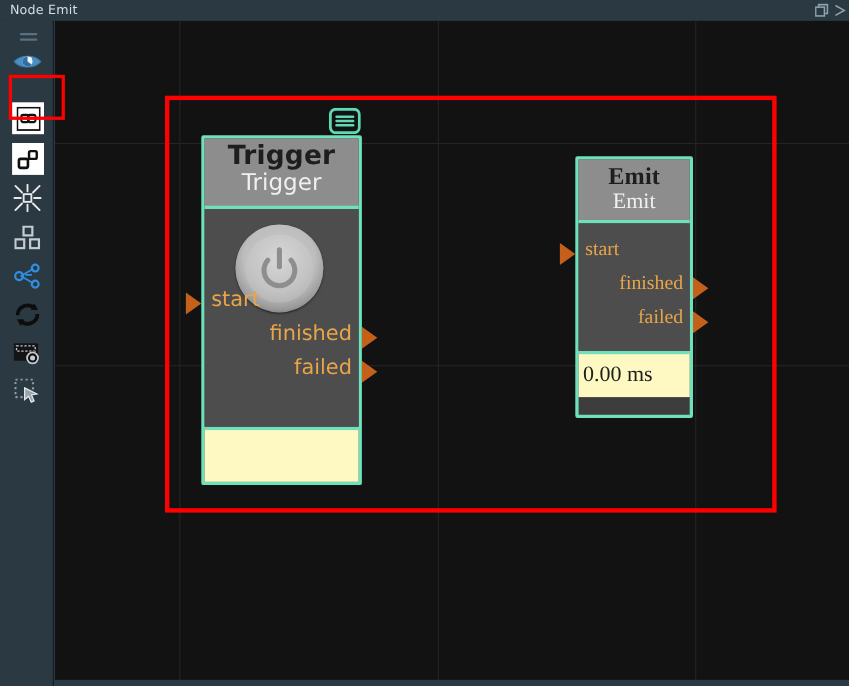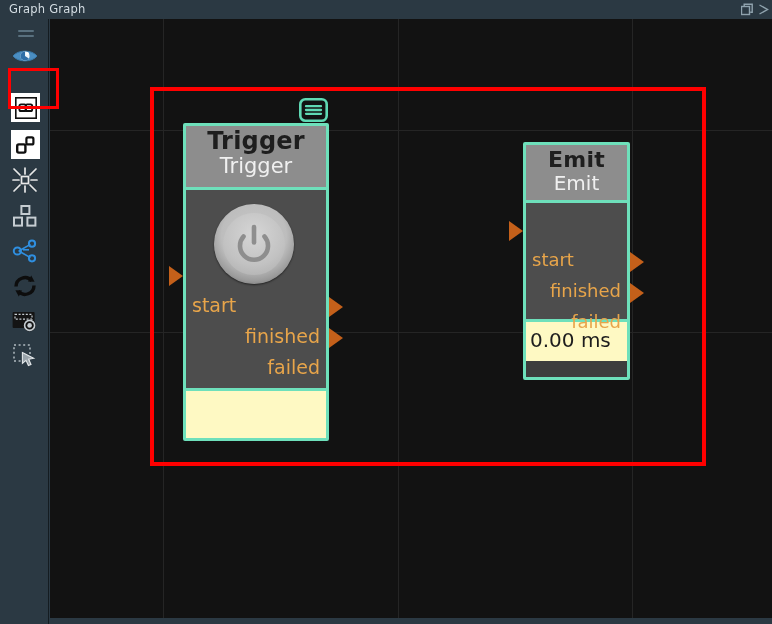--- a/index.html
+++ b/index.html
@@ -182,21 +182,20 @@
   .node-footer-text {
     color: #1e1e1e;
     padding-left: 4px;
     white-space: nowrap;
   }
 
   .port-label {
     position: absolute;
     color: #e8a54a;
     white-space: nowrap;
-    margin-top: 33px;
   }
   .port-label.in  { left: 6px; }
   .port-label.out { right: 6px; }
 
   .port-tri {
     position: absolute;
     width: 0; height: 0;
     border-top: 10px solid transparent;
     border-bottom: 10px solid transparent;
     border-left: 14px solid #c4601a;
@@ -219,21 +218,21 @@
     position: relative;
     color: #8d8d8d;
   }
 </style>
 </head>
 <body>
 
 <div id="app">
 
   <div class="titlebar">
-    <span class="titlebar-label">Graph Graph</span>
+    <span class="titlebar-label">Node Emit</span>
     <span class="titlebar-spacer"></span>
     <span class="titlebar-buttons">
       <span class="tb-btn">
         <svg width="13" height="13" viewBox="0 0 13 13">
           <rect x="0.5" y="3.5" width="8" height="8" fill="none" stroke="#8fa2ad" stroke-width="1.4"></rect>
           <path d="M3.2 3.2 V1.2 H11.2 V9.2 H9.2" fill="none" stroke="#8fa2ad" stroke-width="1.4"></path>
         </svg>
       </span>
       <span class="tb-btn">
         <svg width="13" height="13" viewBox="0 0 13 13">
@@ -388,21 +387,21 @@
 
         <div class="port-label out" style="top:133px; font-size:19px;">failed</div>
         <div class="port-tri" style="right:-17px; top:138px;"></div>
       </div>
 
       <div class="node-footer" style="height:50px;">
         <div class="node-footer-text" style="font-size:18px; line-height:44px;"></div>
       </div>
     </div>
 
-    <div class="node" style="left:473px; top:123px; width:107px; height:238px;">
+    <div class="node" style="left:473px; top:123px; width:107px; height:238px;font-family:Liberation Serif, serif;">
 
       <div class="node-header" style="height:58px;">
         <div class="node-title" style="font-size:22px;">Emit</div>
         <div class="node-subtitle" style="font-size:20px;">Emit</div>
       </div>
 
       <div class="node-body" style="height:116px;">
         <div class="port-label in" style="top:13px; font-size:18px;">start</div>
         <div class="port-tri" style="left:-17px; top:18px;"></div>
 

